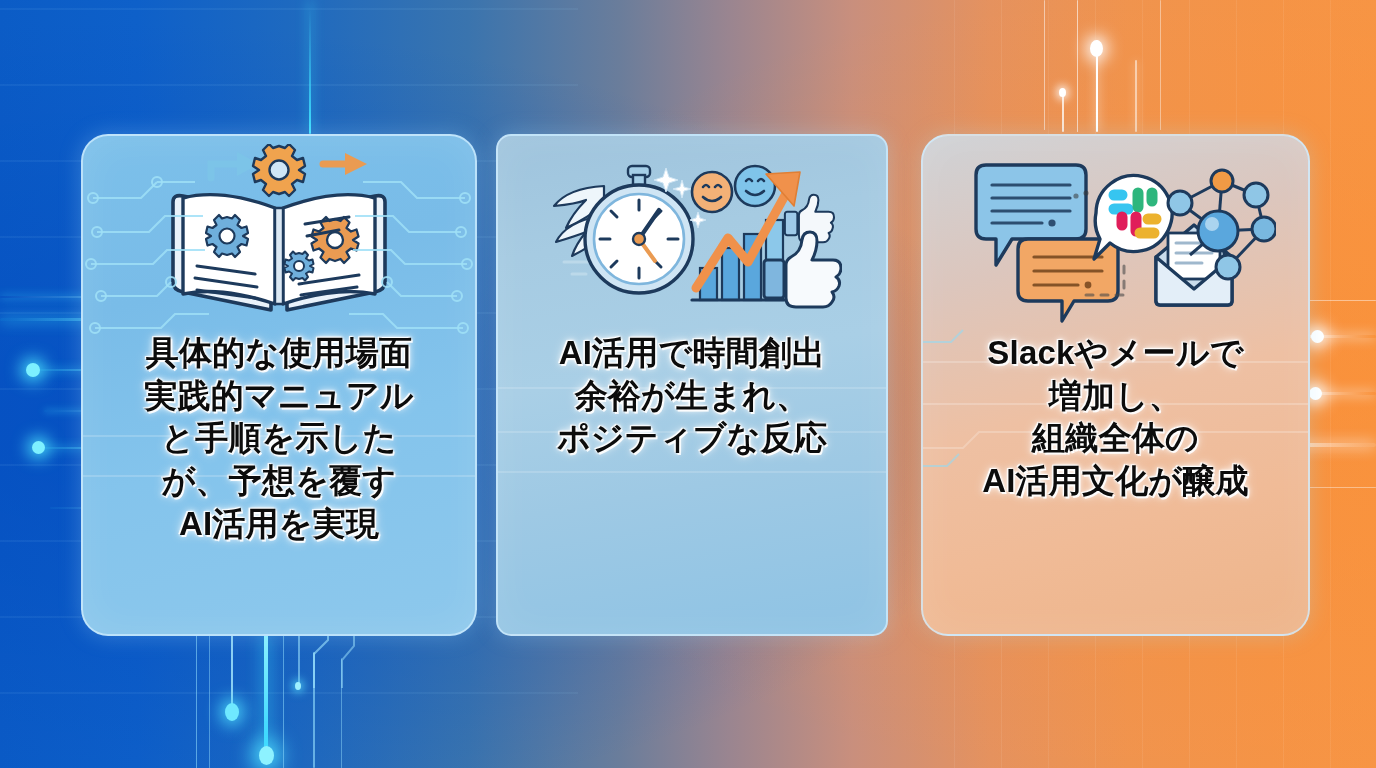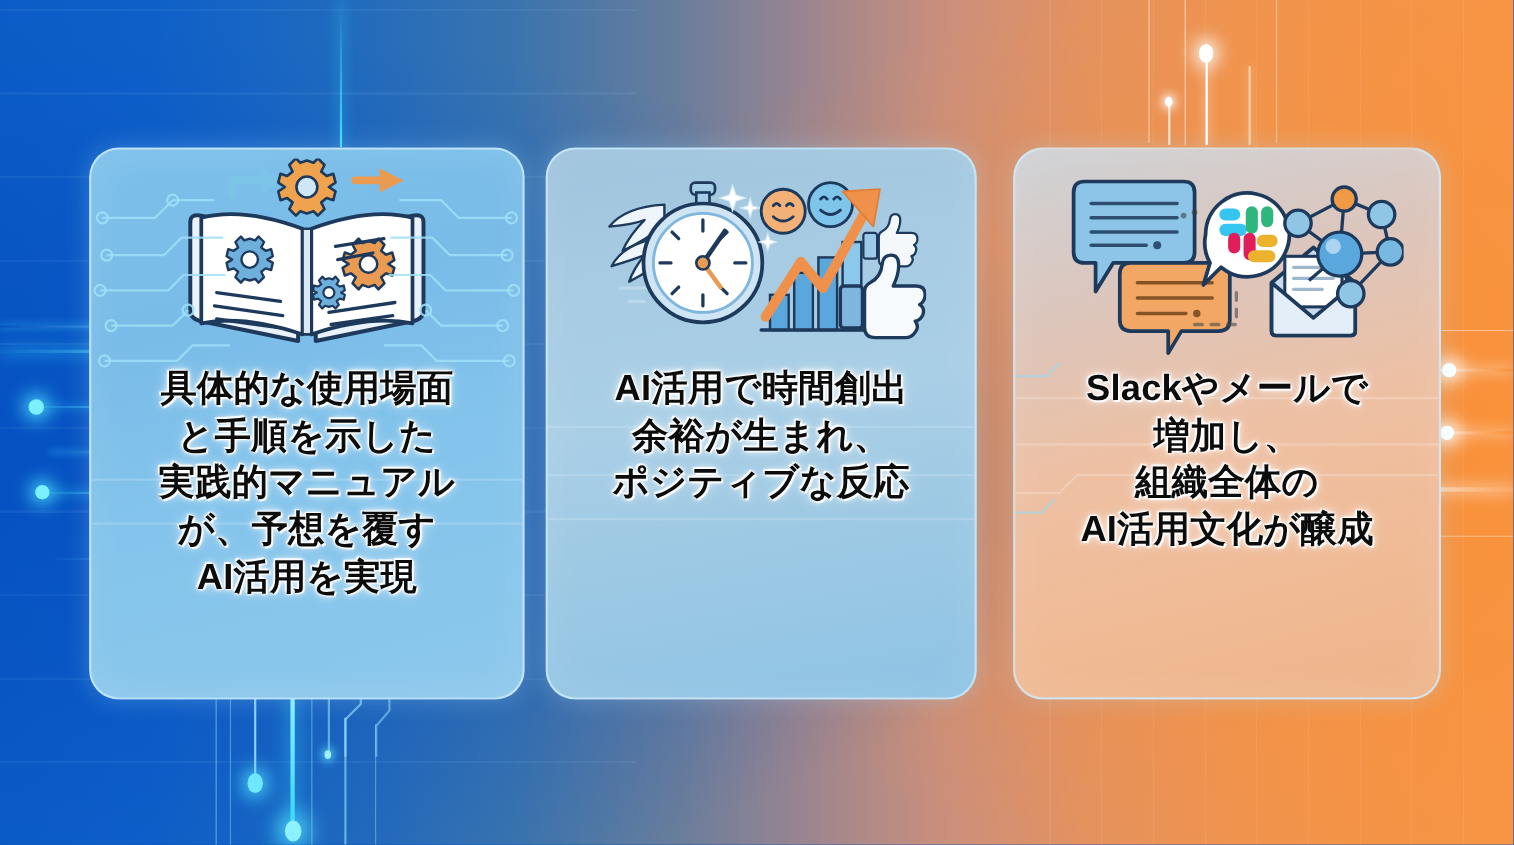--- a/index.html
+++ b/index.html
@@ -53,21 +53,21 @@
     border-radius:27px;
     border:2px solid rgba(210,238,255,.75);
     box-shadow:0 0 22px rgba(170,225,255,.28), inset 0 0 40px rgba(255,255,255,.10);
     overflow:hidden;
     display:flex;flex-direction:column;align-items:center;
     backdrop-filter:blur(1px);
   }
   #card-1{left:68px;width:392px;
     background:linear-gradient(165deg,#7cc0ea 0%,#79bce8 30%,#84c4ec 60%,#8dc8ec 100%);margin-left:13px;}
   #card-2{left:496px;width:388px;
-    background:linear-gradient(170deg,#9fc4dd 0%,#a6cbe2 22%,#a9cfe6 46%,#9ec9e4 68%,#8ec3e4 100%);}
+    background:linear-gradient(170deg,#9fc4dd 0%,#a6cbe2 22%,#a9cfe6 46%,#9ec9e4 68%,#8ec3e4 100%);border-radius:15px;}
   #card-3{left:921px;width:385px;
     background:linear-gradient(165deg,#cfd2d6 0%,#dcc6bd 26%,#eec0a3 52%,#f0bb97 74%,#eeb489 100%);}
 
   .icon-wrap{
     position:relative;width:100%;height:196px;
     display:flex;align-items:center;justify-content:center;
     flex:0 0 auto;
   }
   .icon-wrap svg{display:block;}
 
@@ -227,22 +227,22 @@
             <path d="M146 80 L190 73"></path>
               <path d="M148 92 L180 86"></path>
             <path d="M140 140 L200 131"></path>
               <path d="M142 151 L198 143"></path>
           </g>
         </svg>
       </div>
 
       <div class="card-text">
         <span class="ln">具体的な使用場面</span>
+        <span class="ln">実践的マニュアル</span>
         <span class="ln">と手順を示した</span>
-        <span class="ln">実践的マニュアル</span>
         <span class="ln">が、予想を覆す</span>
         <span class="ln">AI活用を実現</span>
       </div>
     </div>
 
     <div class="card" id="card-2">
       <svg class="circuit" viewBox="0 0 388 498">
         <g stroke="rgba(255,255,255,.16)" stroke-width="2" fill="none">
           <path d="M0 296 L388 296"></path>
             <path d="M0 336 L388 336"></path>

